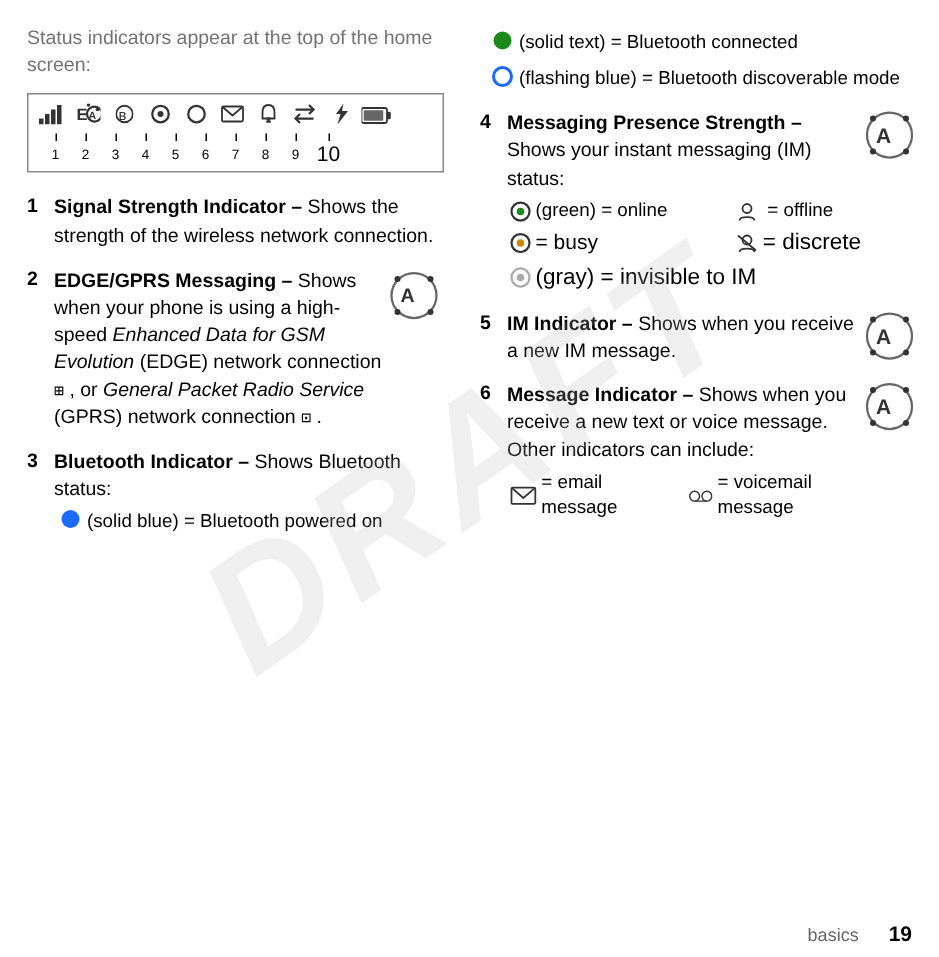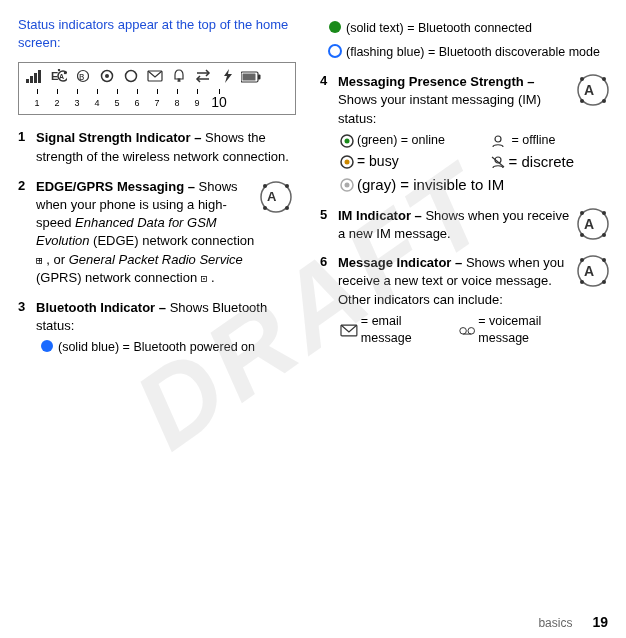--- a/index.html
+++ b/index.html
@@ -47,21 +47,21 @@
       letter-spacing: 6px;
       z-index: 10;
       font-style: italic;
     }
 
     
     .intro-text {
       font-size: 13px;
       line-height: 1.4;
       margin-bottom: 10px;
-      color: #1d4ed8;
+      color: #737373;
     }
 
     
     .status-bar-diagram {
       border: 1px solid #888;
       padding: 6px 6px 4px 6px;
       margin-bottom: 14px;
       display: flex;
       flex-direction: column;
     }

